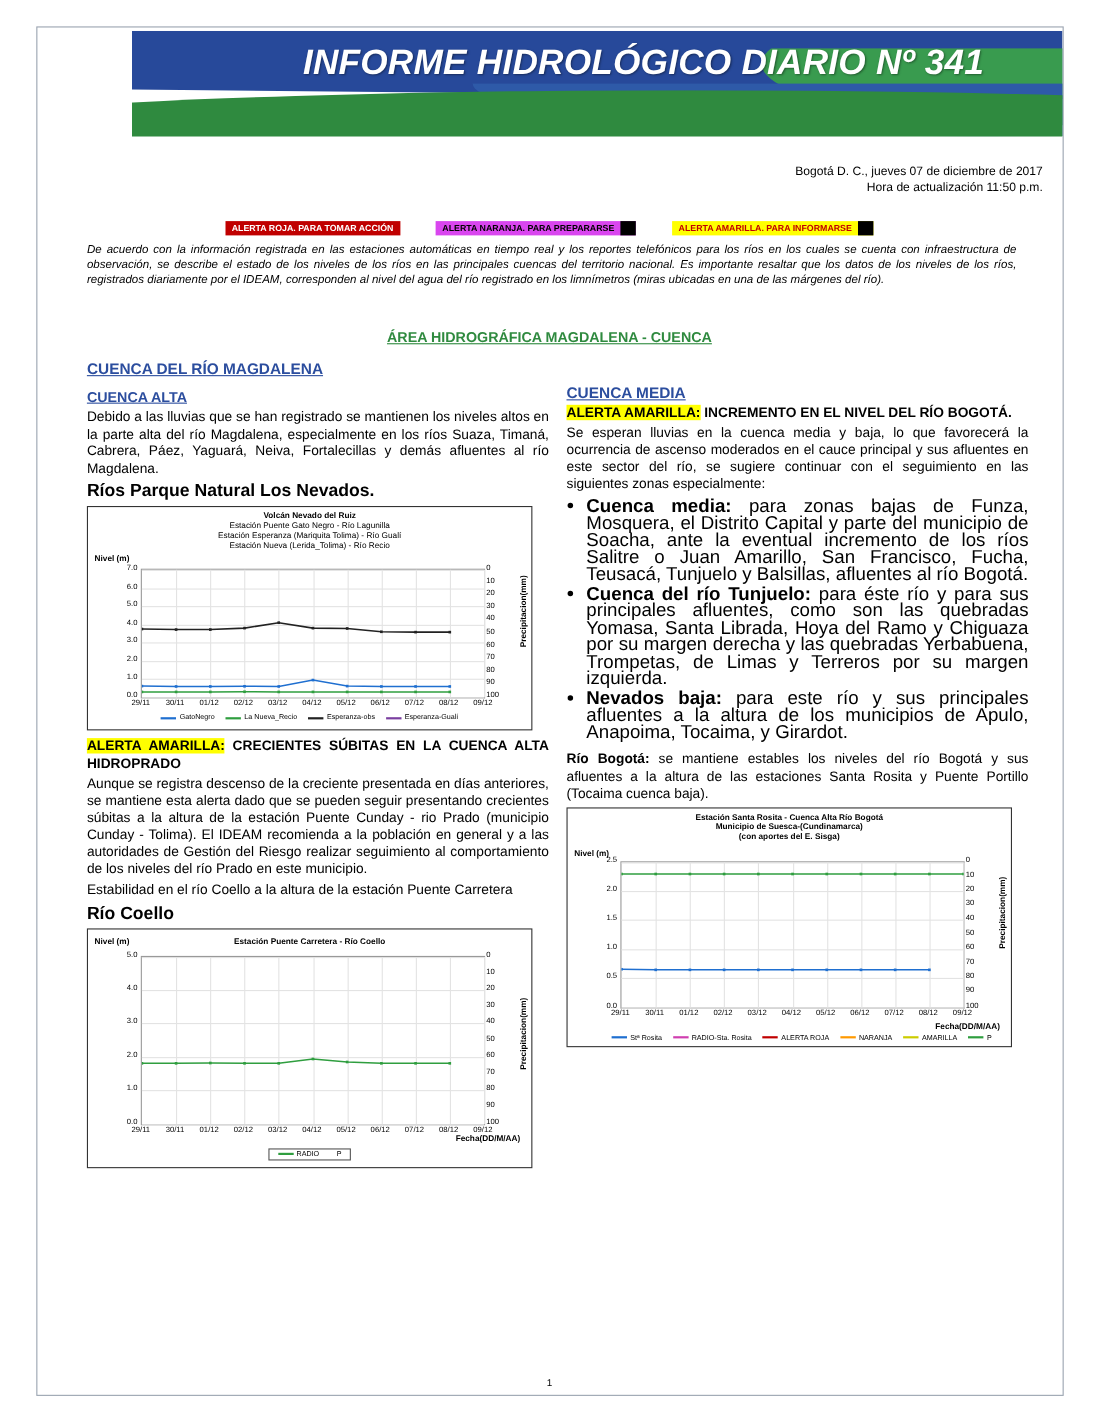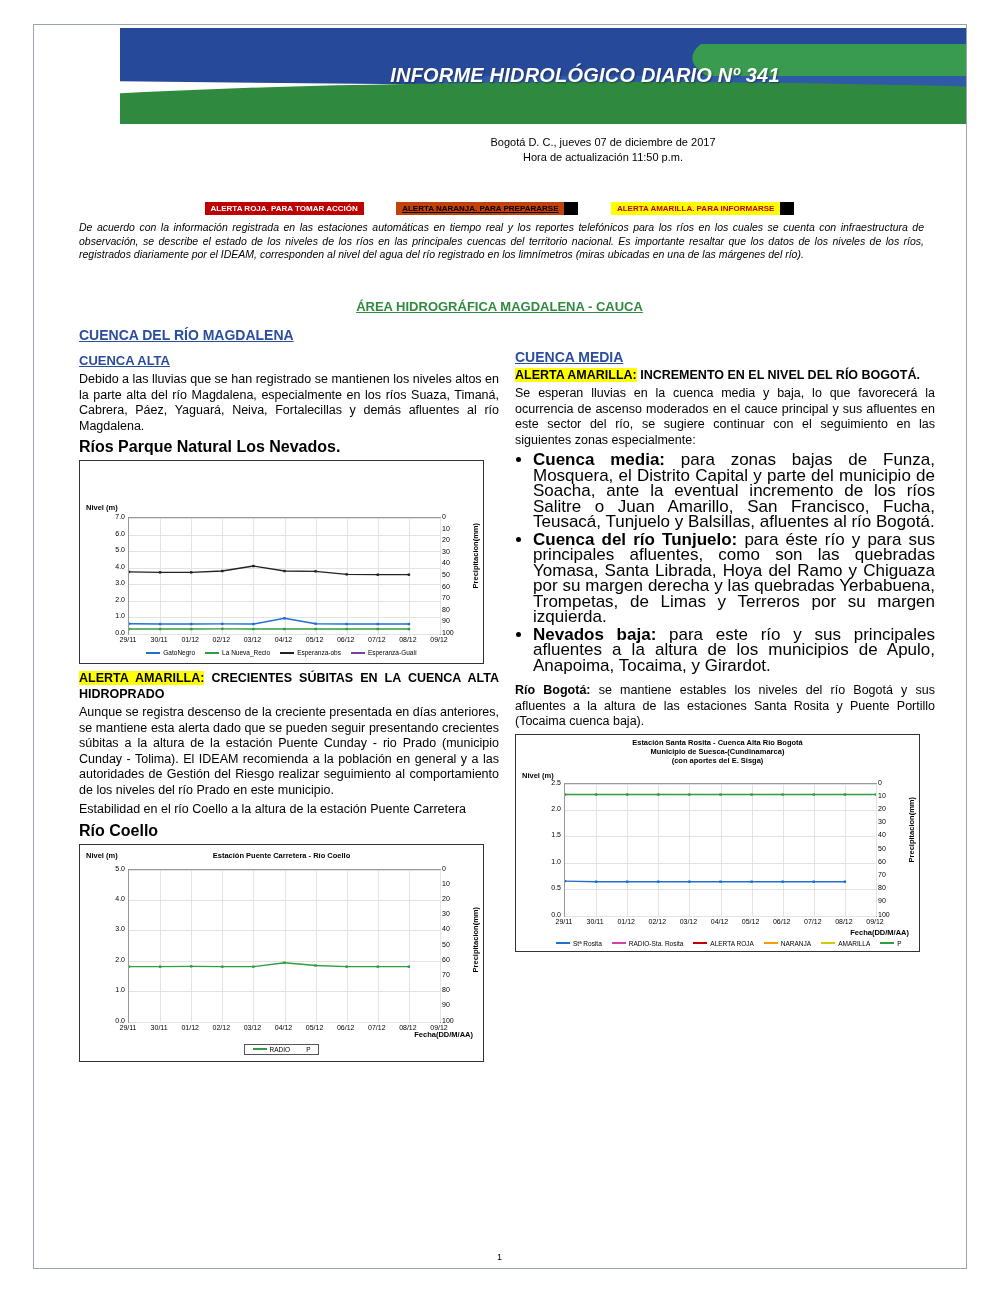--- a/index.html
+++ b/index.html
@@ -31,47 +31,47 @@
     position:absolute;left:85px;top:2px;width:846px;height:62px;
     background:#27499a;
     clip-path:polygon(0 0,100% 0,100% 100%,0 86%);
   }
   .banner .blueswoosh{
     position:absolute;left:300px;top:50px;width:631px;height:48px;
     background:#2e5aa8;
     clip-path:ellipse(75% 100% at 90% 0%);
   }
   .banner h1{
-    position:absolute;left:200px;top:38px;width:700px;
-    margin:0;text-align:center;color:#fff;font-size:20px;font-weight:bold;
+    position:absolute;left:200px;top:12px;width:700px;
+    margin:0;text-align:center;color:#fff;font-size:32px;font-weight:bold;
     letter-spacing:.2px;font-style:italic;
     text-shadow:1px 1px 2px rgba(0,0,0,.4);
   }
   .logo{position:absolute;left:88px;top:8px;width:120px;height:85px;text-align:center;}
   .logo .ring{
     width:58px;height:46px;margin:0 auto;border:4px solid #1f8a4c;border-radius:50%;
     position:relative;background:#fff;
   }
   .logo .ring:before{
     content:"";position:absolute;left:14px;top:10px;width:26px;height:24px;
     border:4px solid #1f8a4c;border-radius:50%;
   }
   .logo .ring:after{
     content:"";position:absolute;left:22px;top:17px;width:10px;height:10px;
     background:#1f8a4c;border-radius:50%;
   }
   .logo .word{font-size:19px;font-weight:bold;color:#1b4f9c;letter-spacing:1px;margin-top:2px;}
   .logo .bar{width:96px;height:5px;background:#1f8a4c;margin:2px auto 0;}
 
   
-  .meta{position:absolute;right:18px;top:110px;width:690px;text-align:center;font-size:11px;line-height:15px;color:#000;}
+  .meta{position:absolute;right:18px;top:124px;width:690px;text-align:right;font-size:11px;line-height:15px;color:#000;}
   .alerts{position:absolute;left:0;top:172px;width:931px;text-align:center;}
   .alerts span{display:inline-block;font-size:8px;font-weight:bold;padding:2px 6px;margin:0 14px;color:#fff;}
   .a-roja{background:#c00000;}
-  .a-naranja{background:#c2410c;color:#000 !important;border-right:14px solid #000;text-decoration:underline;}
+  .a-naranja{background:#d946ef;color:#000 !important;border-right:14px solid #000;}
   .a-amarilla{background:#ffff00;color:#c00000 !important;border-right:14px solid #000;}
 
   .intro{position:absolute;left:45px;top:196px;width:845px;font-size:10.5px;font-style:italic;line-height:13.5px;text-align:justify;}
 
   .area-title{position:absolute;left:0;top:274px;width:931px;text-align:center;
     font-size:13px;font-weight:bold;color:#2f8a3f;text-decoration:underline;}
 
   
   .colL{position:absolute;left:45px;top:302px;width:420px;}
   .colR{position:absolute;left:481px;top:324px;width:420px;}
@@ -123,29 +123,35 @@
   </div>
 
   <div class="alerts">
     <span class="a-roja">ALERTA ROJA. PARA TOMAR ACCIÓN</span>
     <span class="a-naranja">ALERTA NARANJA. PARA PREPARARSE</span>
     <span class="a-amarilla">ALERTA AMARILLA. PARA INFORMARSE</span>
   </div>
 
   <div class="intro">De acuerdo con la información registrada en las estaciones automáticas en tiempo real y los reportes telefónicos para los ríos en los cuales se cuenta con infraestructura de observación, se describe el estado de los niveles de los ríos en las principales cuencas del territorio nacional. Es importante resaltar que los datos de los niveles de los ríos, registrados diariamente por el IDEAM, corresponden al nivel del agua del río registrado en los limnímetros (miras ubicadas en una de las márgenes del río).</div>
 
-  <div class="area-title">ÁREA HIDROGRÁFICA MAGDALENA - CAUCA</div>
+  <div class="area-title">ÁREA HIDROGRÁFICA MAGDALENA - CUENCA</div>
 
   <div class="colL">
     <div class="h-cuenca">CUENCA DEL RÍO MAGDALENA</div>
     <div class="h-sub">CUENCA ALTA</div>
     <p class="body">Debido a las lluvias que se han registrado se mantienen los niveles altos en la parte alta del río Magdalena, especialmente en los ríos Suaza, Timaná, Cabrera, Páez, Yaguará, Neiva, Fortalecillas y demás afluentes al río Magdalena.</p>
     <div class="h-rios">Ríos Parque Natural Los Nevados.</div>
 
     <div class="chart" style="width:405px;height:204px;margin-top:2px;">
+      <div class="ct">
+        <span>Volcán Nevado del Ruiz</span><br>
+        <span class="sub">Estación Puente Gato Negro - Río Lagunilla</span><br>
+        <span class="sub">Estación Esperanza (Mariquita  Tolima) - Río Gualí</span><br>
+        <span class="sub">Estación Nueva (Lerida_Tolima) - Río Recio</span>
+      </div>
       <div class="axis-lbl" style="left:6px;top:42px;">Nivel (m)</div>
       <div class="axis-lbl vert" style="right:3px;top:62px;">Precipitacion(mm)</div>
 
       <div class="plot" id="p1" style="left:48px;top:56px;right:42px;height:118px;">
           <div class="grid-h" style="top: 116px;"></div>
           <div class="grid-h" style="top: 99.4286px;"></div>
           <div class="grid-h" style="top: 82.8571px;"></div>
           <div class="grid-h" style="top: 66.2857px;"></div>
           <div class="grid-h" style="top: 49.7143px;"></div>
           <div class="grid-h" style="top: 33.1429px;"></div>

